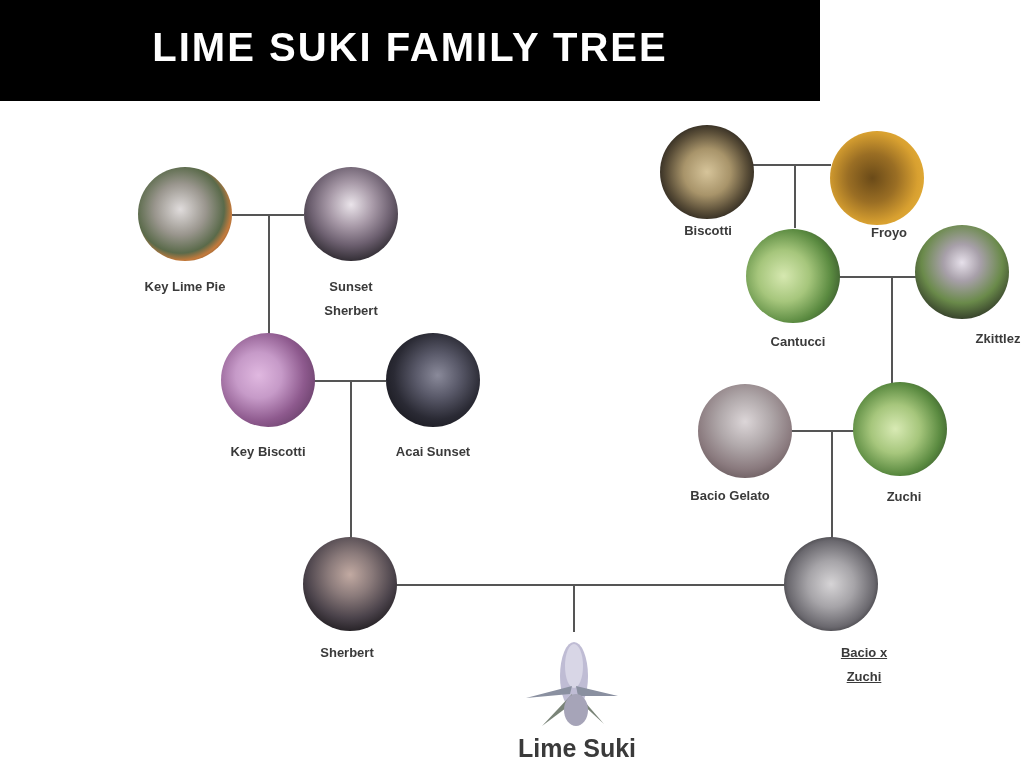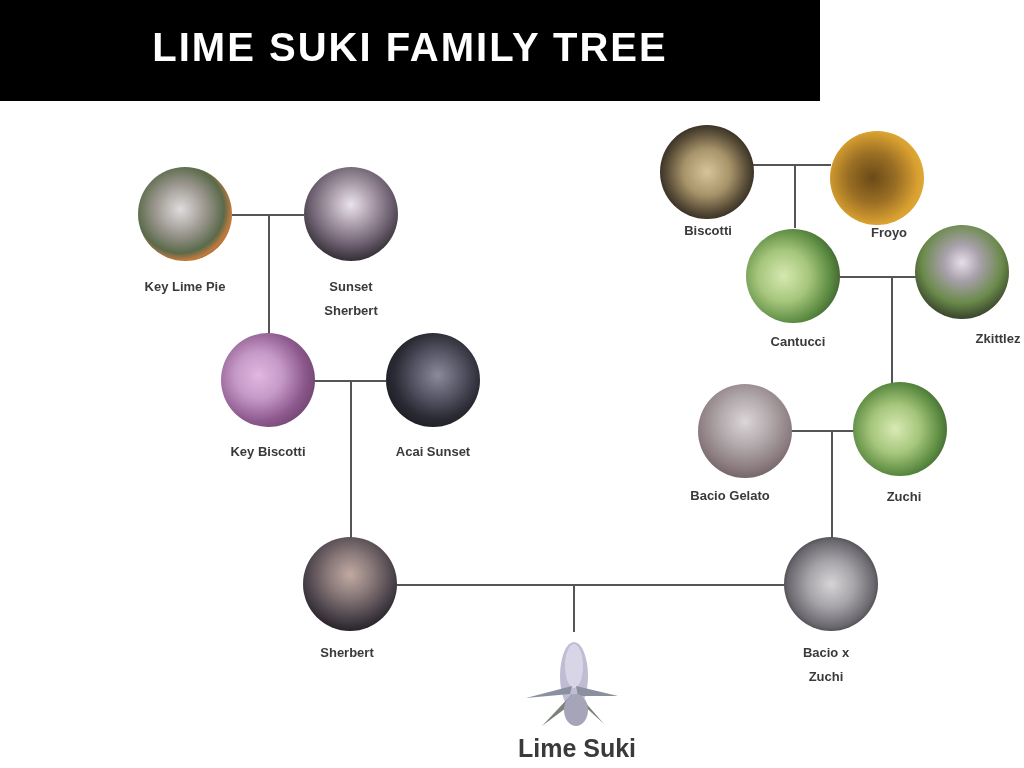--- a/index.html
+++ b/index.html
@@ -62,21 +62,21 @@
 <div class="node" style="left:698px;top:384px;background:radial-gradient(circle at 50% 40%,#dcd6d8 0%,#b0a8aa 35%,#8a7a7e 65%,#4a3e40 100%);"></div>
 <div class="lbl" style="left:730px;top:484px;">Bacio Gelato</div>
 
 <div class="node" style="left:853px;top:382px;background:radial-gradient(circle at 45% 50%,#d8eab4 0%,#a6c67c 35%,#5a8a40 65%,#1a2a1a 100%);"></div>
 <div class="lbl" style="left:904px;top:485px;">Zuchi</div>
 
 <div class="node" style="left:303px;top:537px;background:radial-gradient(circle at 50% 40%,#c2aaa2 0%,#8a7a7a 30%,#4a424a 60%,#0e0c0e 90%);"></div>
 <div class="lbl" style="left:347px;top:641px;">Sherbert</div>
 
 <div class="node" style="left:784px;top:537px;background:radial-gradient(circle at 50% 50%,#d6d4d6 0%,#a6a4a8 35%,#6a686e 65%,#0e0e10 90%);"></div>
-<div class="lbl" style="left:826px;top:641px;">
+<div class="lbl" style="left:864px;top:641px;text-decoration:underline;">
     <span style="white-space:pre-line;display:block;">Bacio x
 Zuchi</span>
   </div>
 
 <div style="position:absolute;left:522px;top:636px;width:100px;height:94px;">
   <svg width="100" height="94" viewBox="0 0 100 94">
     <ellipse cx="52" cy="40" rx="14" ry="34" fill="#bfbcd4"></ellipse>
     <ellipse cx="52" cy="30" rx="9" ry="22" fill="#d8d6e6"></ellipse>
     <path d="M50 50 L4 62 L48 58 Z" fill="#8a90a0"></path>
     <path d="M54 50 L96 60 L56 60 Z" fill="#8a90a0"></path>

